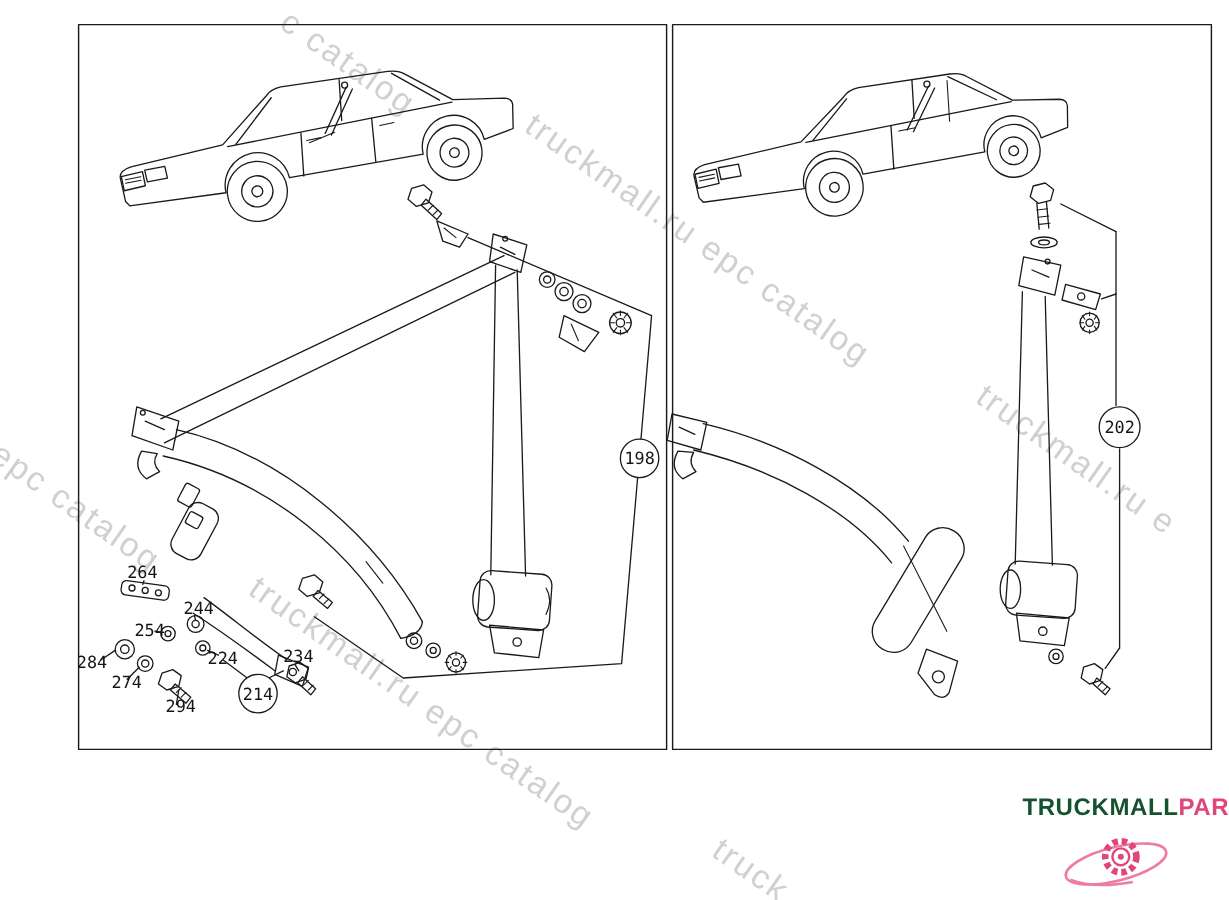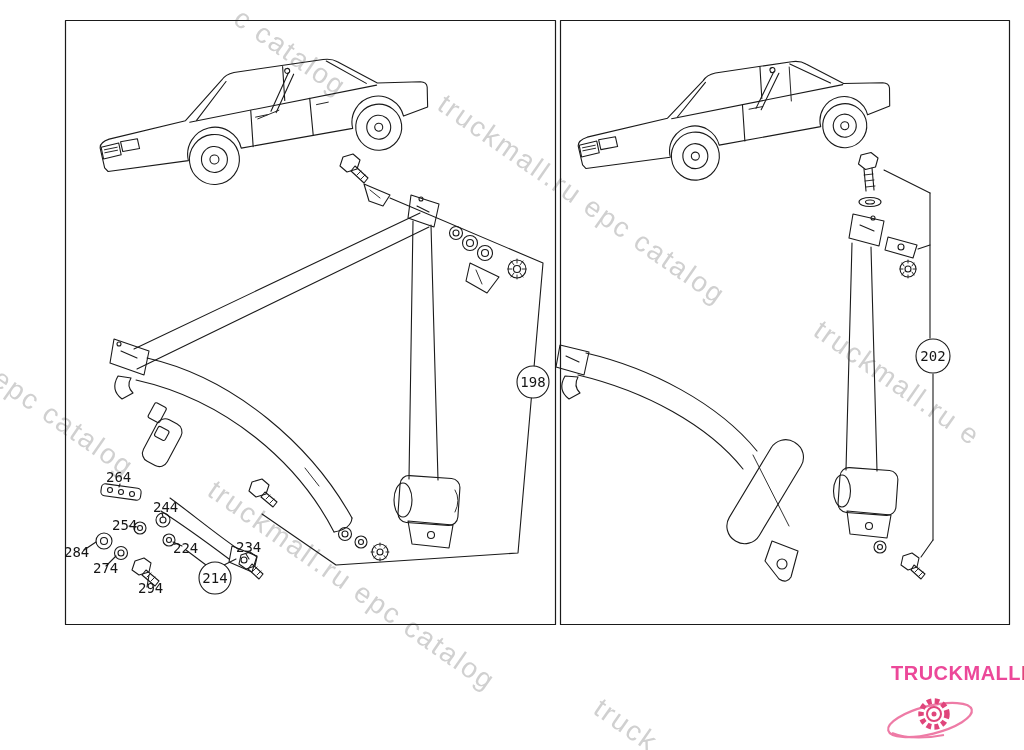--- a/index.html
+++ b/index.html
@@ -12,21 +12,21 @@
   .art path,.art rect,.art circle,.art ellipse,.art line,.art polyline{
       fill:none;stroke:#1a1a1a;stroke-width:1.1;stroke-linecap:round;stroke-linejoin:round;}
   .art .panel{stroke-width:1.2;}
   .art .thin{stroke-width:.9;}
   .art .bub{fill:#fff;}
   .art text{stroke:none;}
   .art .lbl{font:14px "DejaVu Sans Mono",monospace;fill:#151515;}
   .art .cal{font:14px "DejaVu Sans Mono",monospace;fill:#151515;text-anchor:middle;}
   .logo{position:absolute;z-index:2;left:852px;top:662px;width:172px;}
   .logo .line{font-weight:bold;font-size:20px;letter-spacing:.5px;white-space:nowrap;}
-  .logo .gray{color:#ec4899;margin-left:39px;}
+  .logo .gray{color:#14532d;}
   .logo .accent{color:#e0457b;}
   .logo svg{display:block;margin:2px 0 0 26px;}
 </style>
 </head>
 <body>
 
 <div class="stage">
 
   <div class="watermark" style="left:246px;top:2px">c catalog</div>
   <div class="watermark" style="left:450px;top:88px">truckmall.ru epc catalog</div>

